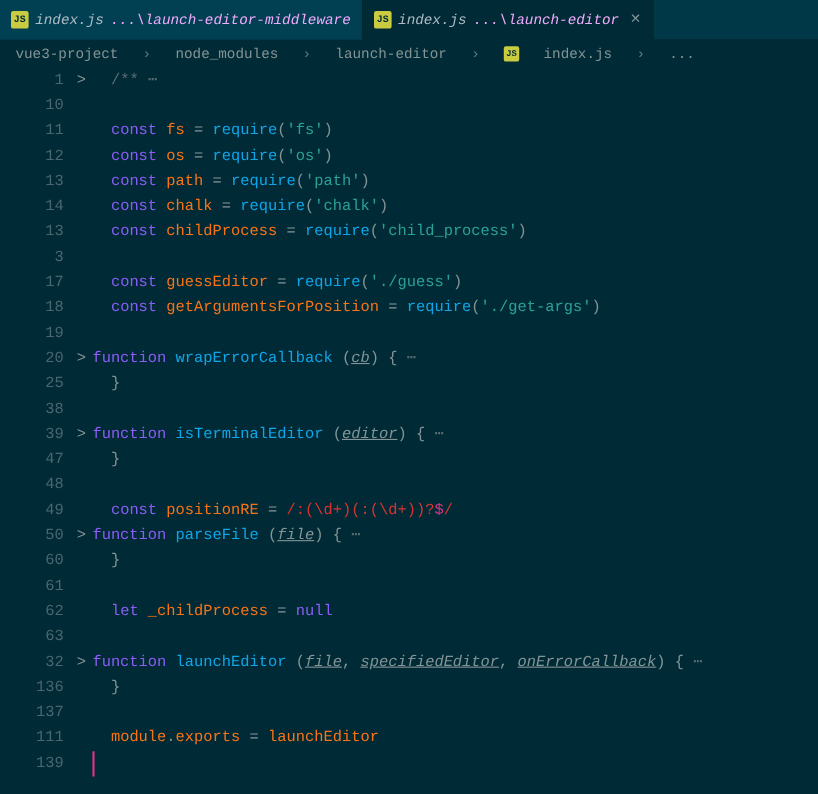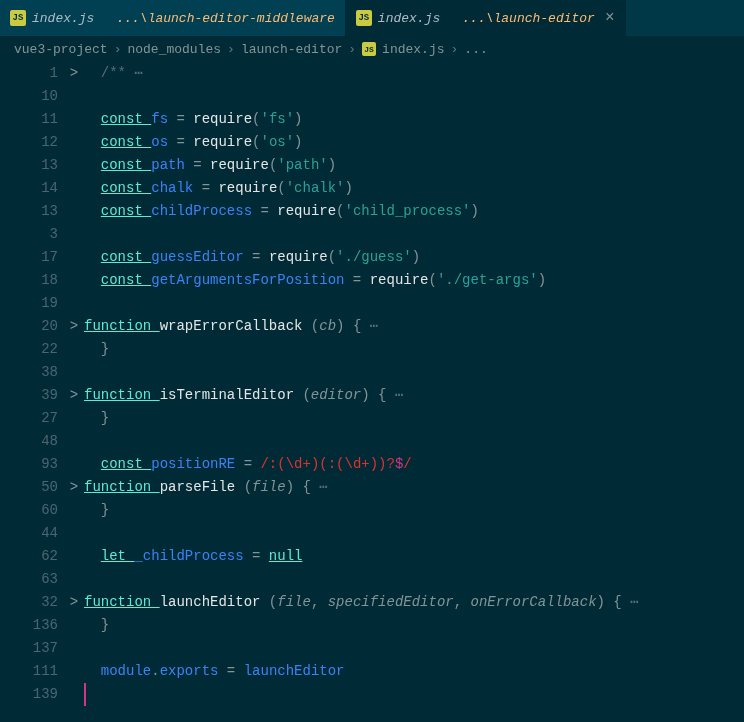--- a/index.html
+++ b/index.html
@@ -36,31 +36,31 @@
   background: #cbcb41;
   color: #002b36;
   font-size: 9px;
   font-weight: bold;
   display: flex;
   align-items: center;
   justify-content: center;
   border-radius: 2px;
 }
 .tab .label { font-style: italic; color: #aebbc5; }
-.tab .subpath { color: #fdba74; font-style: italic; margin-left: 16px; }
+.tab .subpath { color: #f0abfc; font-style: italic; }
 .tab .close {
   color: #839496;
   margin-left: 4px;
   font-size: 16px;
 }
 .breadcrumbs {
   display: flex;
   align-items: center;
   padding: 4px 14px;
-  gap: 6px;
+  gap: 22px;
   background: #002b36;
   font-size: 13px;
   color: #839496;
   height: 26px;
 }
 .breadcrumbs .sep { color: #5a7a87; }
 .breadcrumbs .js-icon-sm {
   width: 14px;
   height: 14px;
   background: #cbcb41;
@@ -94,29 +94,29 @@
 }
 .code {
   flex: 1;
   white-space: pre;
   padding-left: 2px;
 }
 .line {
   height: 23px;
   line-height: 23px;
 }
-.kw { color: #5eead4; text-decoration: underline; }
-.var { color: #3b82f6; }
+.kw { color: #8b5cf6; }
+.var { color: #f97316; }
 .str { color: #2aa198; }
-.func { color: #e5e5e5; }
+.func { color: #0ea5e9; }
 .punct { color: #839496; }
 .op { color: #d33682; }
 .comment { color: #586e75; }
 .regex { color: #dc322f; margin-top: 16px; }
-.param { color: #839496; font-style: italic; }
+.param { color: #839496; font-style: italic; text-decoration: underline; }
 .fold-dots { color: #586e75; }
 .cursor-line { border-left: 2px solid #d33682; padding-left: 0; }
 </style>
 </head>
 <body>
 
 <div class="tabs">
     <div class="tab">
       <span class="js-icon">JS</span>
       <span class="label">index.js</span>
@@ -148,29 +148,29 @@
       <div class="line">11</div>
       <div class="line">12</div>
       <div class="line">13</div>
       <div class="line">14</div>
       <div class="line">13</div>
       <div class="line">3</div>
       <div class="line">17</div>
       <div class="line">18</div>
       <div class="line">19</div>
       <div class="line">20</div>
-      <div class="line">22</div>
+      <div class="line">25</div>
       <div class="line">38</div>
       <div class="line">39</div>
-      <div class="line">27</div>
+      <div class="line">47</div>
       <div class="line">48</div>
-      <div class="line">93</div>
+      <div class="line">49</div>
       <div class="line">50</div>
       <div class="line">60</div>
-      <div class="line">44</div>
+      <div class="line">61</div>
       <div class="line">62</div>
       <div class="line">63</div>
       <div class="line">32</div>
       <div class="line">136</div>
       <div class="line">137</div>
       <div class="line">111</div>
       <div class="line">139</div>
     </div>
   <div class="fold-col">
       <div class="line">&gt;</div>

